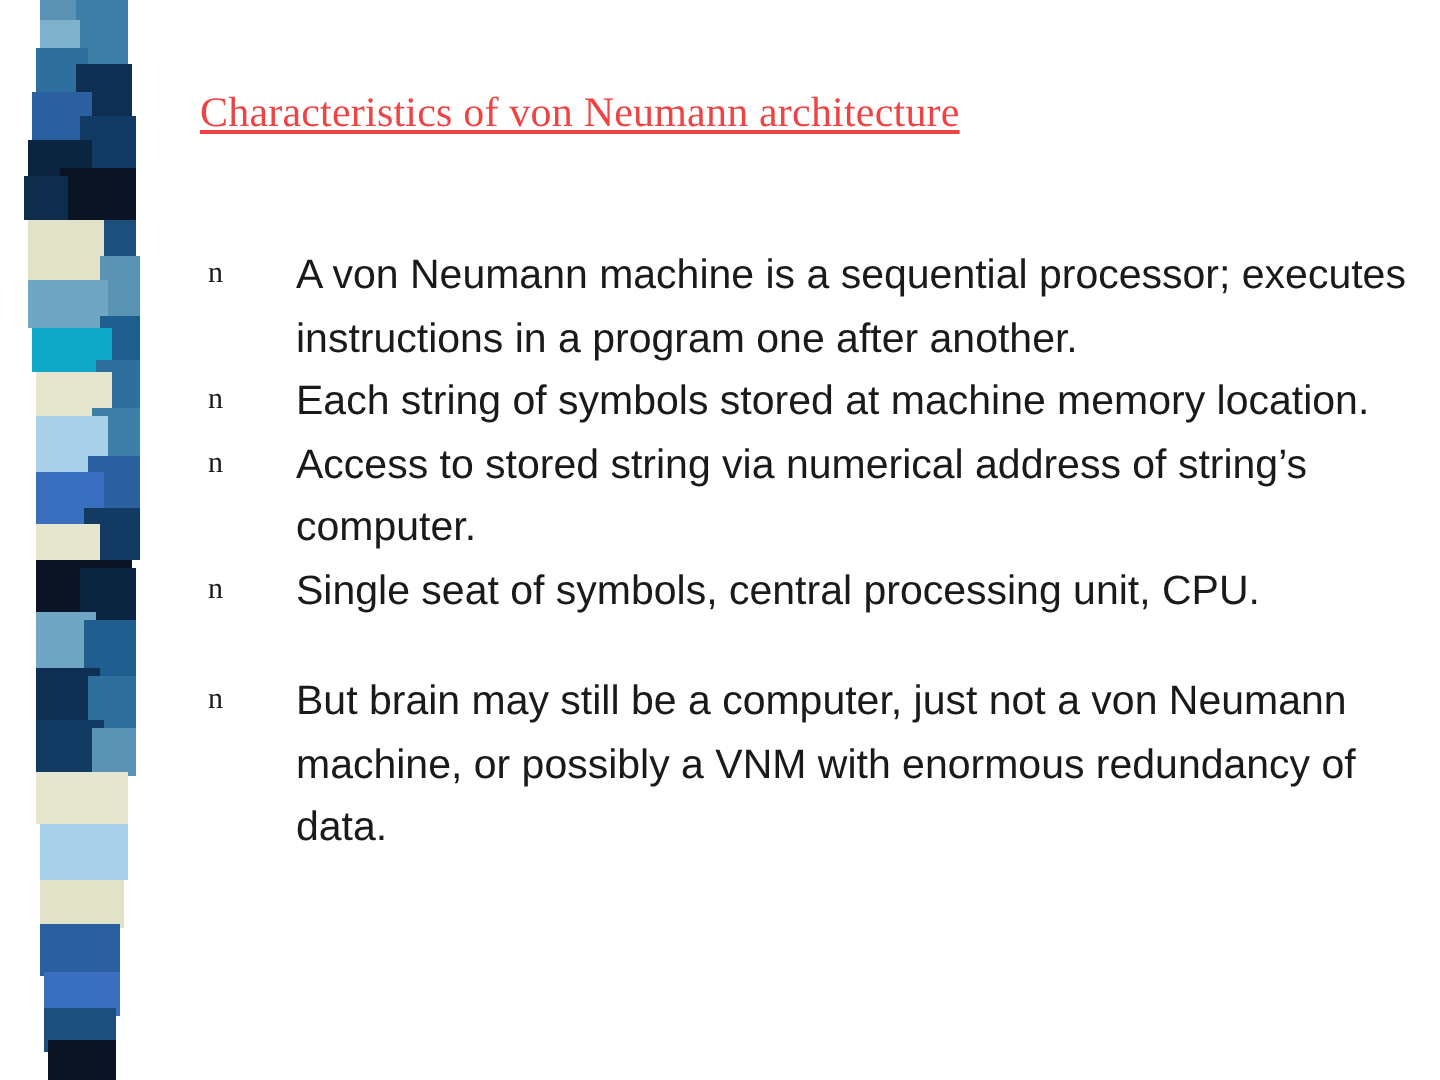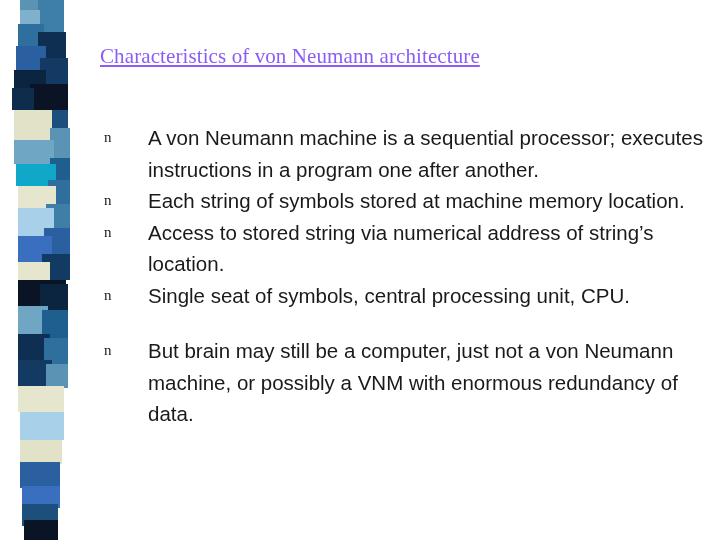--- a/index.html
+++ b/index.html
@@ -34,21 +34,21 @@
     left: 0;
     width: 100%;
   }
   #title {
     position: absolute;
     left: 100px;
     top: 44px;
     width: 580px;
     font-family: "Liberation Serif", serif;
     font-size: 21px;
-    color: #8b5cf6;
+    color: #ef4444;
     text-decoration: underline;
     letter-spacing: 0.1px;
     white-space: nowrap;
   }
   #body-list {
     position: absolute;
     left: 100px;
     top: 122px;
     width: 608px;
   }
@@ -131,21 +131,21 @@
       <div class="bullet-row">
         <span class="bullet-mark">n</span>
         <span class="bullet-text">A von Neumann machine is a sequential processor; executes instructions in a program one after another.</span>
       </div>
       <div class="bullet-row">
         <span class="bullet-mark">n</span>
         <span class="bullet-text">Each string of symbols stored at machine memory location.</span>
       </div>
       <div class="bullet-row">
         <span class="bullet-mark">n</span>
-        <span class="bullet-text">Access to stored string via numerical address of string’s location.</span>
+        <span class="bullet-text">Access to stored string via numerical address of string’s computer.</span>
       </div>
       <div class="bullet-row">
         <span class="bullet-mark">n</span>
         <span class="bullet-text">Single seat of symbols, central processing unit, CPU.</span>
       </div>
       <div class="group-gap"></div>
       <div class="bullet-row">
         <span class="bullet-mark">n</span>
         <span class="bullet-text">But brain may still be a computer, just not a von Neumann machine, or possibly a VNM with enormous redundancy of data.</span>
       </div>

